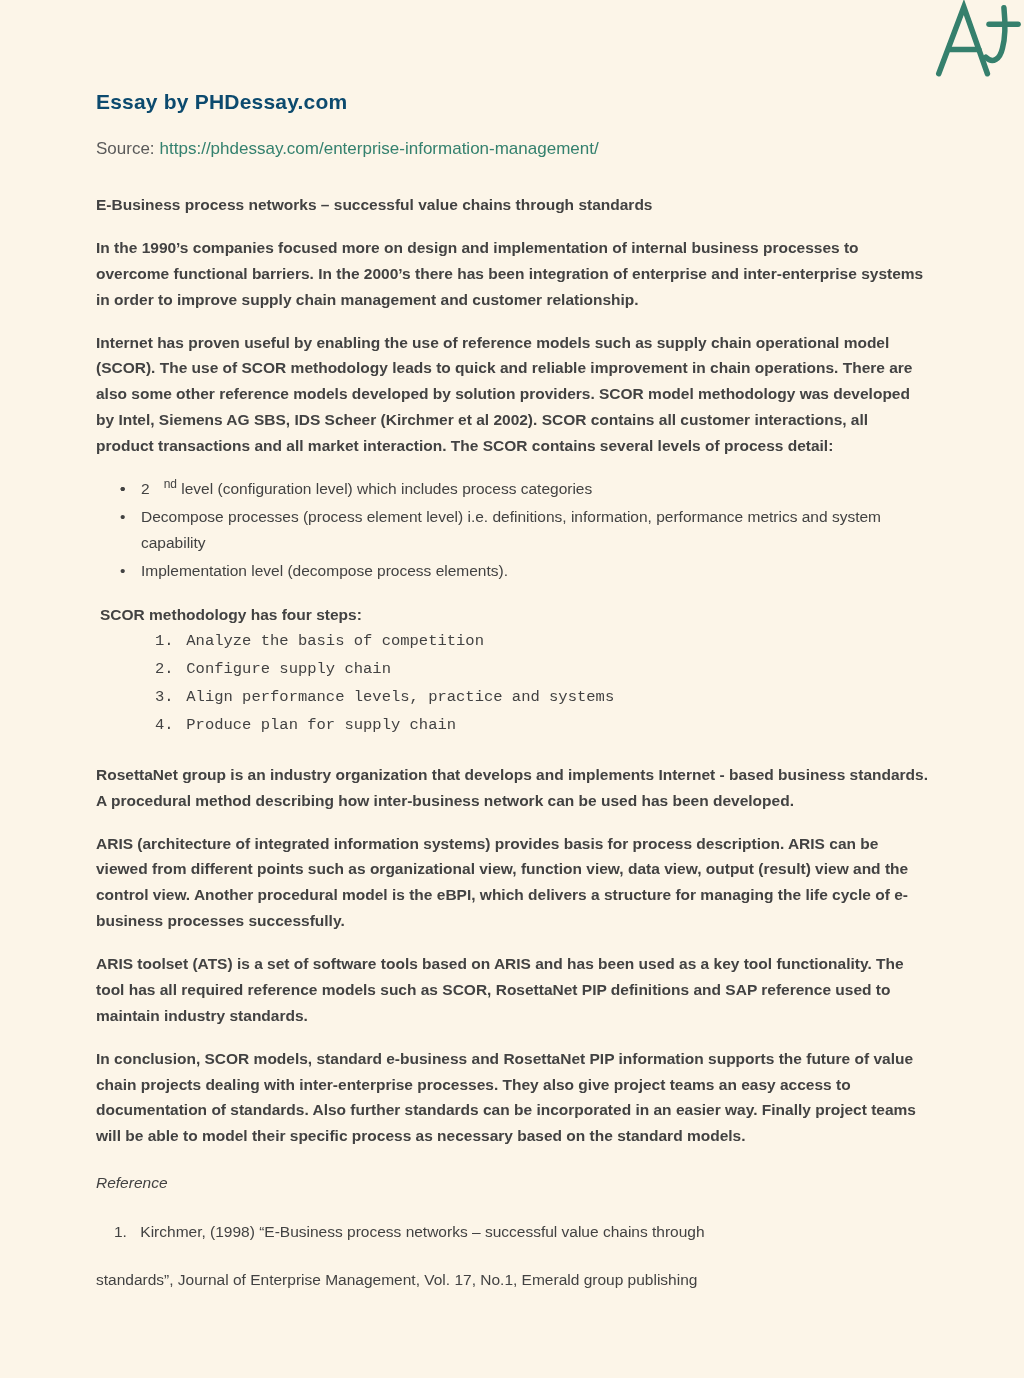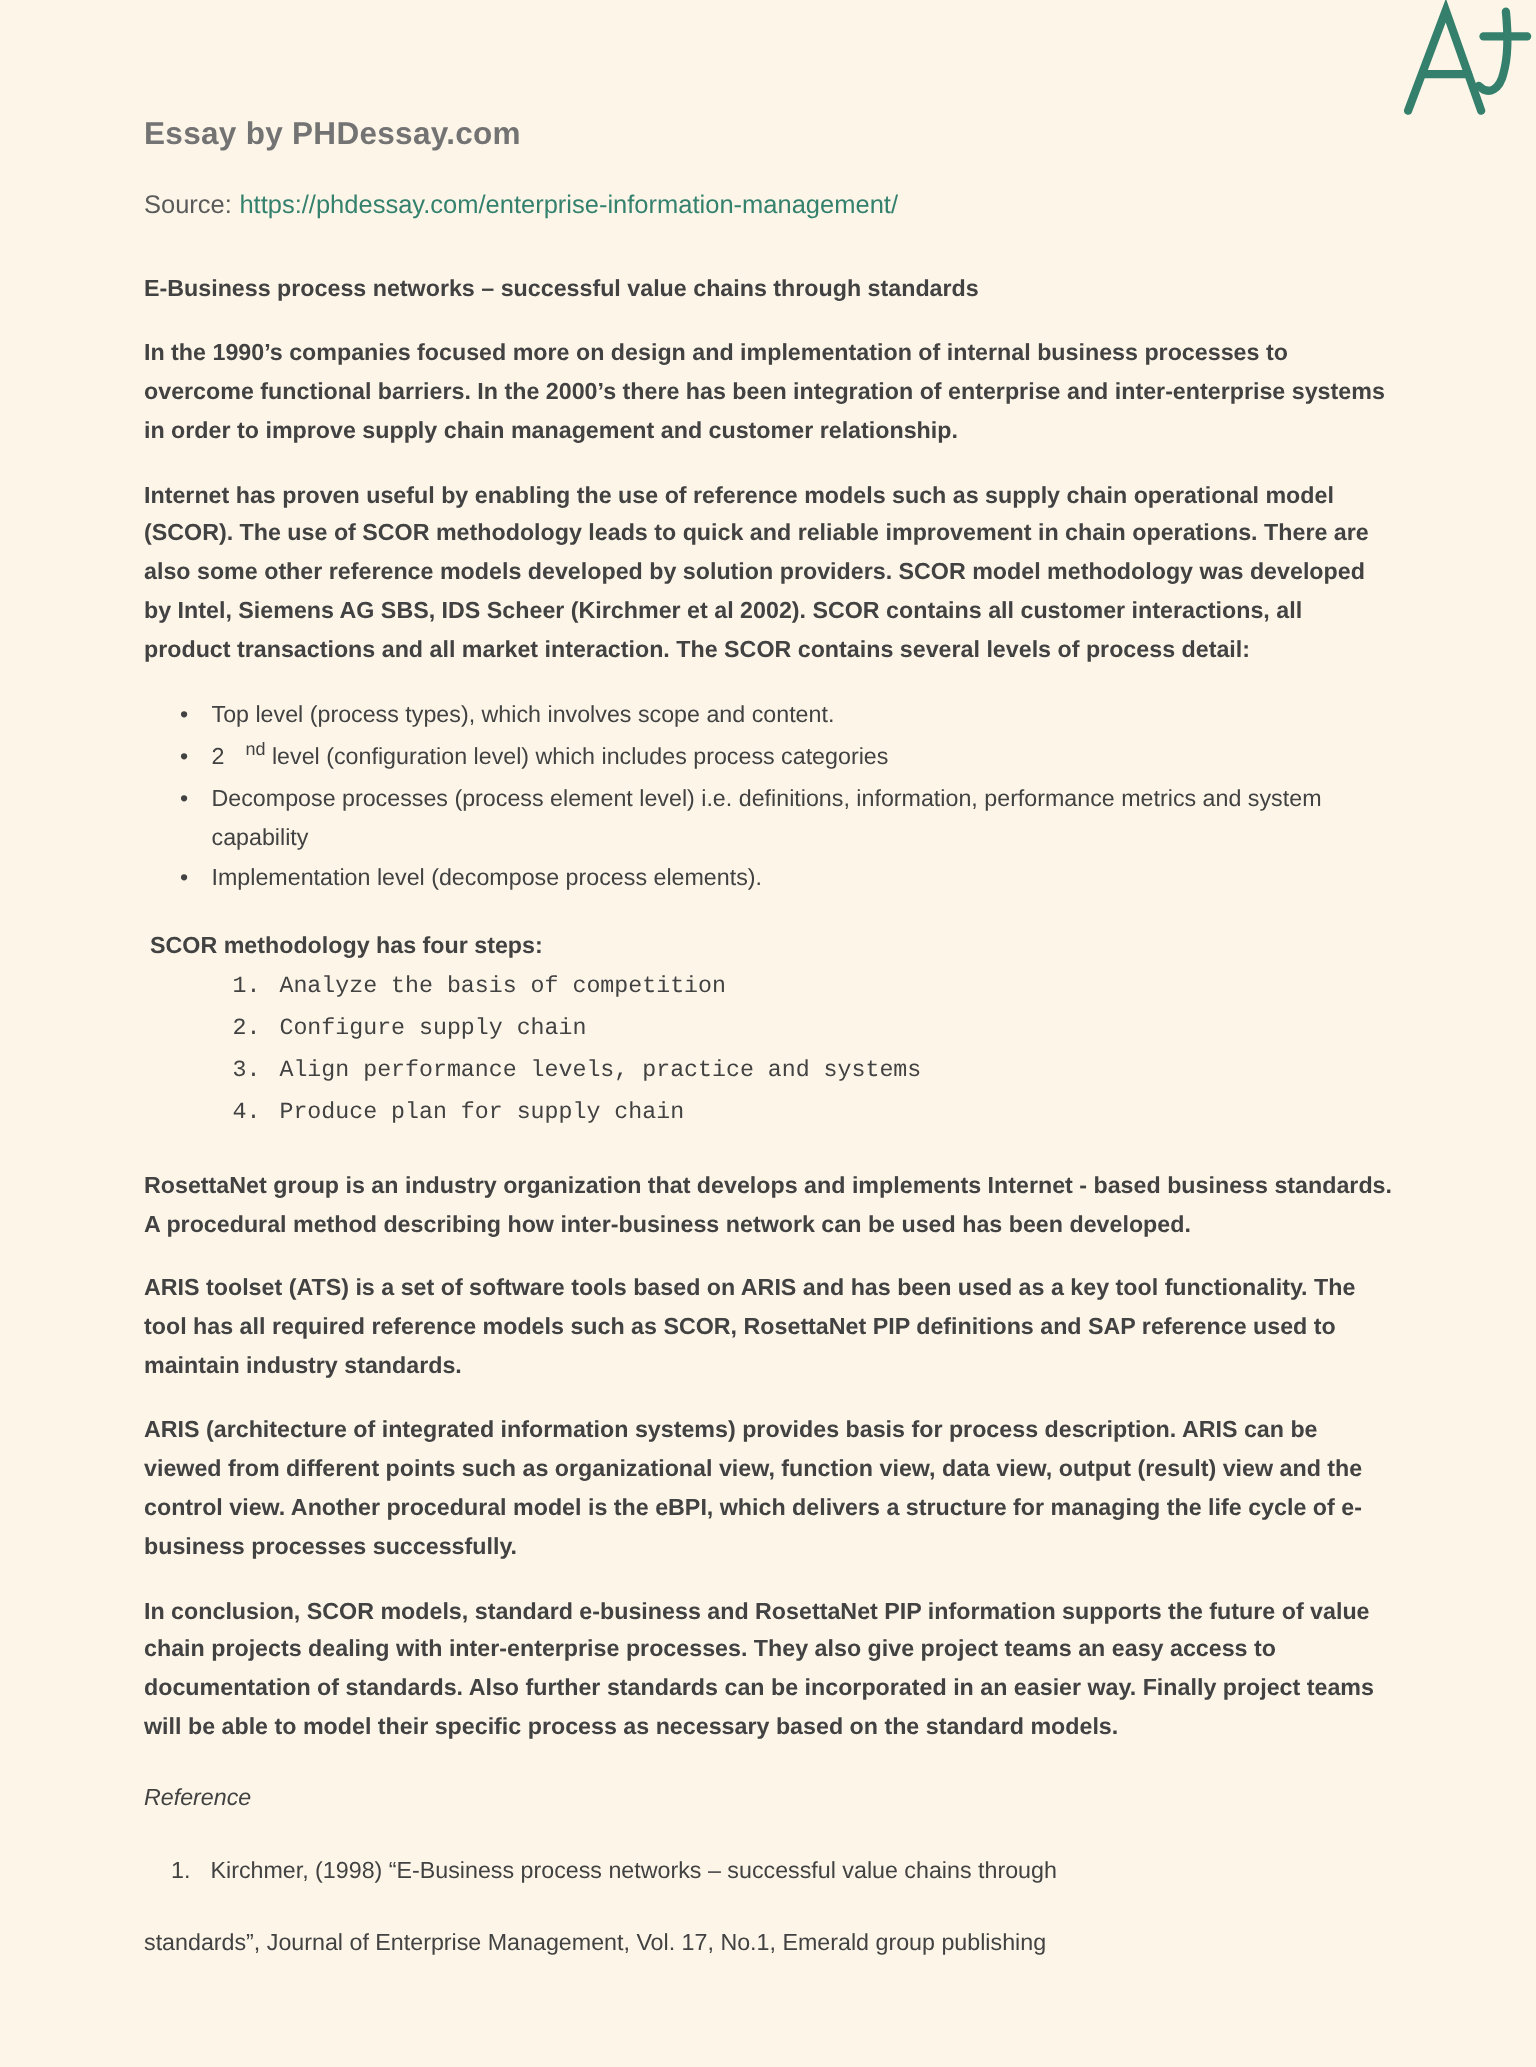--- a/index.html
+++ b/index.html
@@ -11,22 +11,23 @@
     font-family: "Liberation Sans", sans-serif;
     color: #424242;
     position: relative;
     overflow: hidden;
   }
   .page { padding: 78px 96px 0 96px; position: relative; }
 
   .byline {
     font-size: 21px;
     font-weight: 700;
-    color: #737373;
+    color: #0c4a6e;
     letter-spacing: 0.2px;
+    margin-top: 12px;
   }
   .source-line {
     margin-top: 25px;
     font-size: 17px;
     color: #5a5a5a;
   }
   .source-link {
     color: #34816e;
     text-decoration: none;
     margin-left: 5px;
@@ -114,21 +115,20 @@
 
     <p class="para">E-Business process networks – successful value chains through standards</p>
 
     <p class="para">In the 1990’s companies focused more on design and implementation of internal business processes to overcome functional barriers. In the 2000’s there has been integration of enterprise and inter-enterprise systems in order to improve supply chain management and customer relationship.</p>
 
     <p class="para">Internet has proven useful by enabling the use of reference models such as supply chain operational model (SCOR). The use of SCOR methodology leads to quick and reliable improvement in chain operations. There are also some other reference models developed by solution providers. SCOR model methodology was developed by Intel, Siemens AG SBS, IDS Scheer (Kirchmer et al 2002). SCOR contains all customer interactions, all product transactions and all market interaction. The SCOR contains several levels of process detail:</p>
 
     <ul class="bullets">
       <li>
         <span class="bullet-marker">•</span>
-        <span>Top level (process types), which involves scope and content.</span>
       </li>
       <li>
         <span class="bullet-marker">•</span>
         <span><span>2</span><sup>nd</sup><span> level (configuration level) which includes process categories</span></span>
       </li>
       <li>
         <span class="bullet-marker">•</span>
         <span>Decompose processes (process element level) i.e. definitions, information, performance metrics and system capability</span>
       </li>
       <li>
@@ -153,23 +153,23 @@
         <span>Align performance levels, practice and systems</span>
       </li>
       <li>
         <span class="step-num">4.</span>
         <span>Produce plan for supply chain</span>
       </li>
     </ol>
 
     <p class="para">RosettaNet group is an industry organization that develops and implements Internet - based business standards. A procedural method describing how inter-business network can be used has been developed.</p>
 
+    <p class="para">ARIS (architecture of integrated information systems) provides basis for process description. ARIS can be viewed from different points such as organizational view, function view, data view, output (result) view and the control view. Another procedural model is the eBPI, which delivers a structure for managing the life cycle of e-business processes successfully.</p>
+
     <p class="para">ARIS toolset (ATS) is a set of software tools based on ARIS and has been used as a key tool functionality. The tool has all required reference models such as SCOR, RosettaNet PIP definitions and SAP reference used to maintain industry standards.</p>
-
-    <p class="para">ARIS (architecture of integrated information systems) provides basis for process description. ARIS can be viewed from different points such as organizational view, function view, data view, output (result) view and the control view. Another procedural model is the eBPI, which delivers a structure for managing the life cycle of e-business processes successfully.</p>
 
     <p class="para">In conclusion, SCOR models, standard e-business and RosettaNet PIP information supports the future of value chain projects dealing with inter-enterprise processes. They also give project teams an easy access to documentation of standards. Also further standards can be incorporated in an easier way. Finally project teams will be able to model their specific process as necessary based on the standard models.</p>
 
     <p class="reference-heading">Reference</p>
 
     <div class="ref-item">
       <span class="ref-num">1.</span>
       <span>Kirchmer, (1998) “E-Business process networks – successful value chains through</span>
     </div>
 

